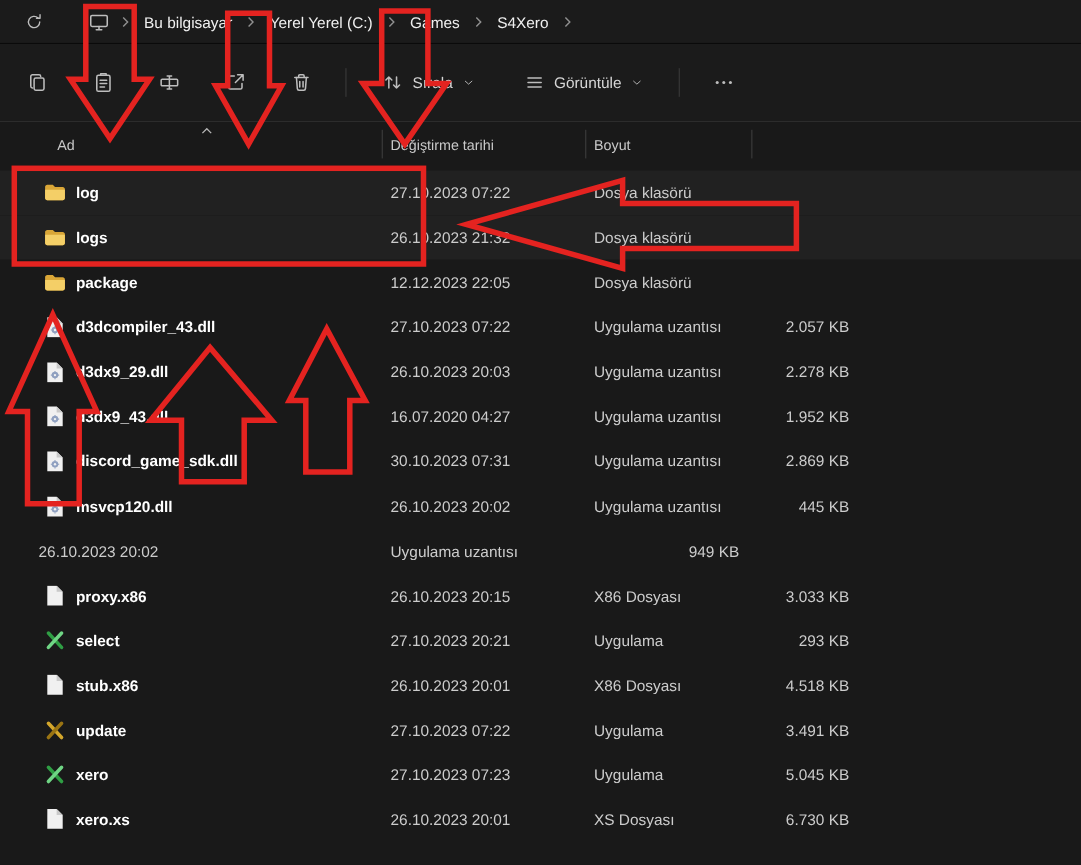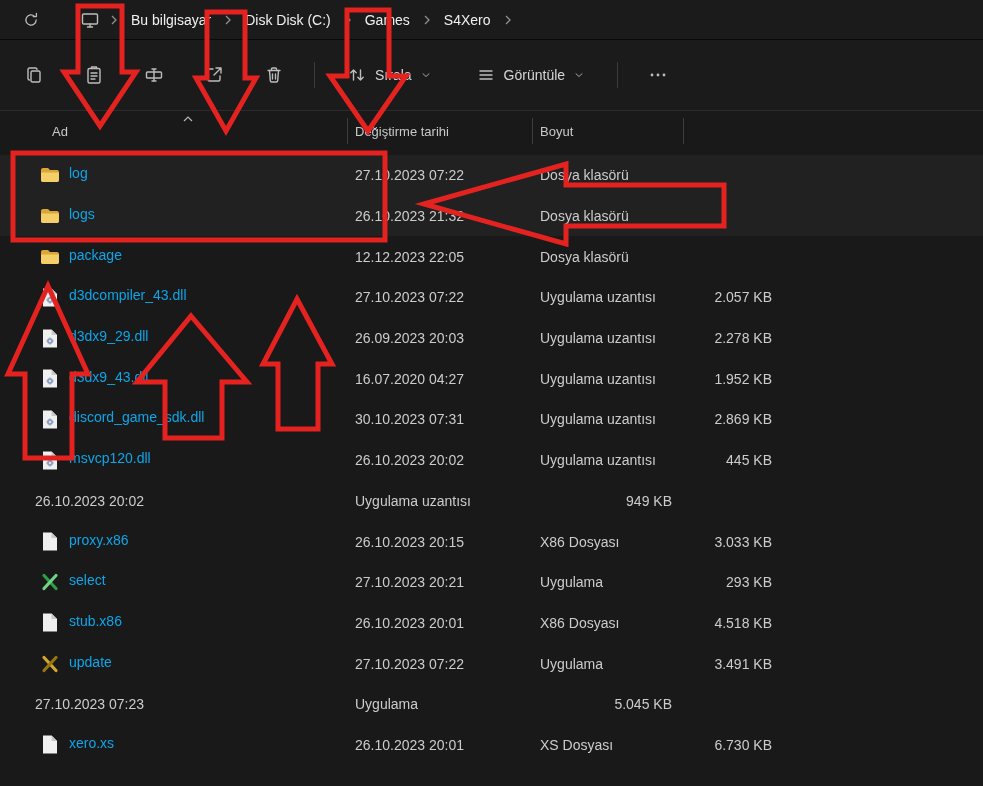--- a/index.html
+++ b/index.html
@@ -93,21 +93,21 @@
   
   .filelist { padding-top: 4px; }
   .row {
     height: 40.7px;
     align-items: center;
     font-size: 14px;
     cursor: default;
   }
   .row.hl { background: #212121; }
   .cell { overflow: hidden; white-space: nowrap; }
-  .cell.name { display: flex; align-items: flex-start; gap: 9px; padding-left: 12px; color: #0ea5e9; }
+  .cell.name { display: flex; align-items: center; gap: 9px; padding-left: 12px; color: #ffffff; font-weight: bold; }
   .file-icon { width: 20px; height: 20px; display: flex; align-items: center; justify-content: center; flex: 0 0 20px; }
   .c-date, .c-type { color: #cccccc; padding-left: 7px; }
   .c-size { color: #cccccc; text-align: right; padding-right: 12px; }
 
   
   .annotations {
     position: absolute; left: 0; top: 0; width: 983px; height: 786px;
     pointer-events: none; z-index: 50;
   }
   .ann { fill: none; stroke: var(--ann, #e42320); stroke-width: 5px; stroke-linejoin: miter; }
@@ -138,21 +138,21 @@
         <svg class="glyph" width="10" height="12" viewBox="0 0 10 12">
             <path d="M3 2l4 4-4 4" stroke="#8f8f8f" fill="none" stroke-width="1.3"></path>
           </svg>
       </span>
       <span class="crumb">Bu bilgisayar</span>
       <span class="crumb-sep">
         <svg class="glyph" width="10" height="12" viewBox="0 0 10 12">
             <path d="M3 2l4 4-4 4" stroke="#8f8f8f" fill="none" stroke-width="1.3"></path>
           </svg>
       </span>
-      <span class="crumb">Disk Disk (C:)</span>
+      <span class="crumb">Yerel Yerel (C:)</span>
       <span class="crumb-sep">
         <svg class="glyph" width="10" height="12" viewBox="0 0 10 12">
             <path d="M3 2l4 4-4 4" stroke="#8f8f8f" fill="none" stroke-width="1.3"></path>
           </svg>
       </span>
       <span class="crumb">Games</span>
       <span class="crumb-sep">
         <svg class="glyph" width="10" height="12" viewBox="0 0 10 12">
             <path d="M3 2l4 4-4 4" stroke="#8f8f8f" fill="none" stroke-width="1.3"></path>
           </svg>
@@ -327,21 +327,21 @@
             <svg width="16" height="19" viewBox="0 0 16 19">
               <path d="M1 .5h8.5L15 6v12.5H1z" fill="#f0f0f0"></path>
               <path d="M9.5 .5L15 6H9.5z" fill="#c9c9c9"></path>
               <circle cx="8" cy="12" r="3" fill="#8fa0c0"></circle>
               <circle cx="8" cy="12" r="1.1" fill="#f0f0f0"></circle>
               <path d="M8 8.2v1M8 14.8v1M4.2 12h1M10.8 12h1" stroke="#8fa0c0" stroke-width="1"></path>
             </svg>
           </span>
         <span class="c-name">d3dx9_29.dll</span>
       </div>
-      <div class="cell c-date">26.09.2023 20:03</div>
+      <div class="cell c-date">26.10.2023 20:03</div>
       <div class="cell c-type">Uygulama uzantısı</div>
       <div class="cell c-size">2.278 KB</div>
       <div class="cell"></div>
     </div>
 
     <div class="row grid-cols">
       <div class="cell name">
         <span class="file-icon">
             <svg width="16" height="19" viewBox="0 0 16 19">
               <path d="M1 .5h8.5L15 6v12.5H1z" fill="#f0f0f0"></path>
@@ -462,20 +462,29 @@
           </span>
         <span class="c-name">update</span>
       </div>
       <div class="cell c-date">27.10.2023 07:22</div>
       <div class="cell c-type">Uygulama</div>
       <div class="cell c-size">3.491 KB</div>
       <div class="cell"></div>
     </div>
 
     <div class="row grid-cols">
+      <div class="cell name">
+        <span class="file-icon">
+            <svg width="18" height="18" viewBox="0 0 18 18">
+              <path d="M3 2.5L15 15.5" stroke="#2f9e44" stroke-width="3.2" stroke-linecap="round"></path>
+              <path d="M15 2.5L3 15.5" stroke="#6fd584" stroke-width="3.2" stroke-linecap="round"></path>
+            </svg>
+          </span>
+        <span class="c-name">xero</span>
+      </div>
       <div class="cell c-date">27.10.2023 07:23</div>
       <div class="cell c-type">Uygulama</div>
       <div class="cell c-size">5.045 KB</div>
       <div class="cell"></div>
     </div>
 
     <div class="row grid-cols">
       <div class="cell name">
         <span class="file-icon">
             <svg width="16" height="19" viewBox="0 0 16 19">

